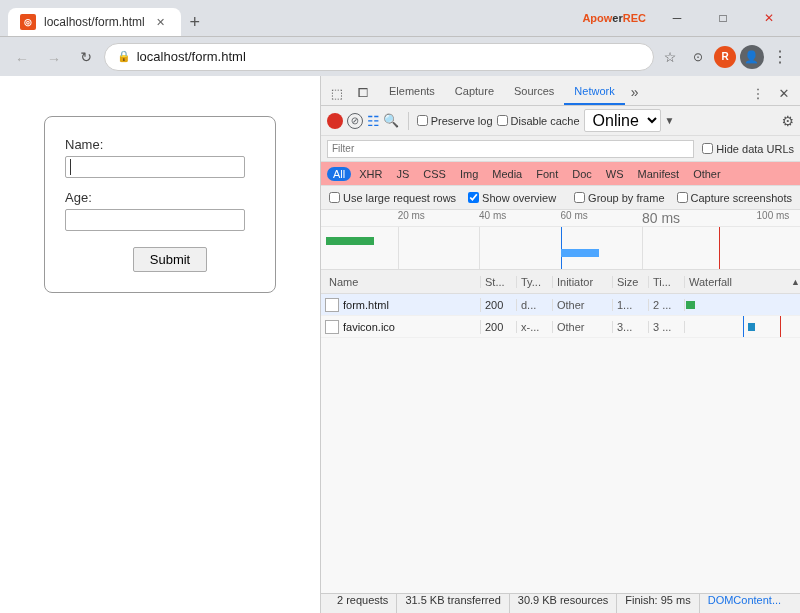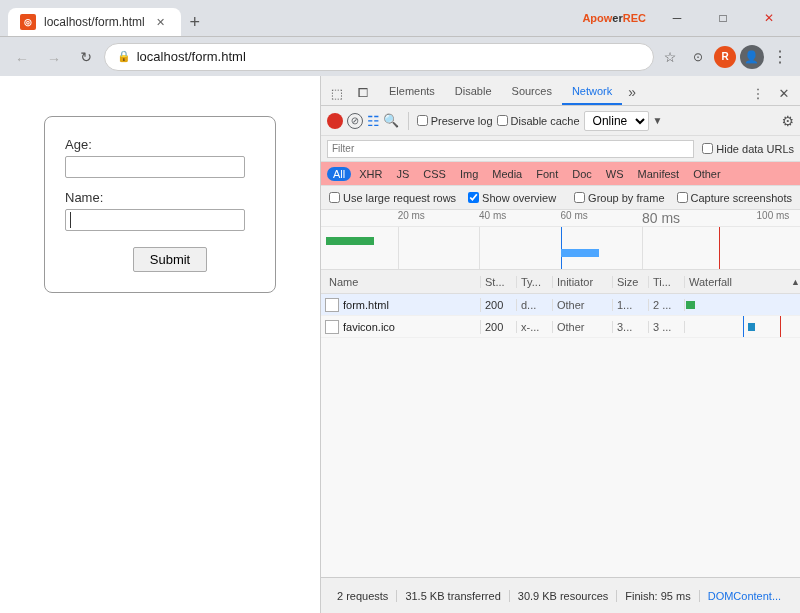--- a/index.html
+++ b/index.html
@@ -57,21 +57,21 @@
 
     
     .network-toolbar { height: 30px; background: #f0f0f0; border-bottom: 1px solid #ddd; display: flex; align-items: center; padding: 0 6px; gap: 4px; flex-shrink: 0; }
     .record-btn { width: 16px; height: 16px; border-radius: 50%; background: #d93025; cursor: pointer; flex-shrink: 0; }
     .clear-btn { width: 16px; height: 16px; border-radius: 50%; border: 1.5px solid #5f6368; cursor: pointer; flex-shrink: 0; display: flex; align-items: center; justify-content: center; font-size: 10px; color: #5f6368; }
     .filter-icon { color: #1a73e8; font-size: 14px; cursor: pointer; }
     .search-icon-sm { font-size: 13px; color: #555; cursor: pointer; }
     .toolbar-sep { width: 1px; height: 18px; background: #ccc; margin: 0 4px; }
     .checkbox-label { display: flex; align-items: center; gap: 3px; font-size: 11px; color: #333; cursor: pointer; }
     .checkbox-label input { width: 11px; height: 11px; cursor: pointer; }
-    .online-select { font-size: 12px; border: 1px solid #ccc; background: #fff; padding: 1px 4px; border-radius: 2px; cursor: pointer; }
+    .online-select { font-size: 16px; border: 1px solid #ccc; background: #fff; padding: 1px 4px; border-radius: 2px; cursor: pointer; }
     .throttle-arrow { font-size: 10px; color: #555; }
     .devtools-gear { font-size: 14px; color: #555; cursor: pointer; margin-left: auto; }
 
     
     .filter-bar { height: 26px; background: #f0f0f0; border-bottom: 1px solid #ddd; display: flex; align-items: center; padding: 0 6px; gap: 8px; flex-shrink: 0; }
     .filter-input { flex: 1; height: 18px; border: 1px solid #ccc; font-size: 10px; padding: 0 4px; background: #fff; }
     .hide-urls { display: flex; align-items: center; gap: 3px; font-size: 11px; color: #333; }
     .hide-urls input { width: 11px; height: 11px; }
 
     
@@ -105,21 +105,21 @@
     .row-name-cell { width: 160px; padding-left: 4px; flex-shrink: 0; display: flex; align-items: center; border-right: 1px solid #ddd; color: #1a1a1a; overflow: hidden; }
     .row-status { width: 36px; padding-left: 4px; flex-shrink: 0; border-right: 1px solid #ddd; color: #333; overflow: hidden; }
     .row-type { width: 36px; padding-left: 4px; flex-shrink: 0; border-right: 1px solid #ddd; color: #555; overflow: hidden; white-space: nowrap; text-overflow: ellipsis; }
     .row-initiator { width: 60px; padding-left: 4px; flex-shrink: 0; border-right: 1px solid #ddd; color: #555; overflow: hidden; white-space: nowrap; text-overflow: ellipsis; }
     .row-size { width: 36px; padding-left: 4px; flex-shrink: 0; border-right: 1px solid #ddd; color: #555; overflow: hidden; white-space: nowrap; text-overflow: ellipsis; }
     .row-time { width: 36px; padding-left: 4px; flex-shrink: 0; border-right: 1px solid #ddd; color: #555; overflow: hidden; white-space: nowrap; text-overflow: ellipsis; }
     .row-waterfall { flex: 1; position: relative; height: 100%; display: flex; align-items: center; }
     .timeline-lines { height: 60px; background: #f8f8f8; border-bottom: 1px solid #ddd; position: relative; flex-shrink: 0; }
 
     
-    .status-bar { height: 36px; background: #f0f0f0; border-top: 1px solid #ccc; display: flex; align-items: center; padding: 0 8px; font-size: 11px; color: #333; gap: 0; flex-shrink: 0; }
+    .status-bar { height: 20px; background: #f0f0f0; border-top: 1px solid #ccc; display: flex; padding: 0 8px; font-size: 11px; color: #333; gap: 0; flex-shrink: 0; }
     .status-item { padding: 0 8px; border-right: 1px solid #ccc; white-space: nowrap; }
     .status-item:last-child { border-right: none; color: #1a73e8; }
 
     
     .table-body::-webkit-scrollbar { width: 6px; }
     .table-body::-webkit-scrollbar-thumb { background: #ccc; border-radius: 3px; }
   </style>
 </head>
 <body>
 
@@ -159,42 +159,42 @@
       <div class="profile-icon">👤</div>
       <div class="menu-dots">⋮</div>
     </div>
   </div>
 
   <div class="content-area">
 
     <div class="page-content">
       <div class="form-box">
         <div class="form-group">
-          <label class="form-label">Age:</label>
-          <div class="form-input"></div>
-        </div>
-        <div class="form-group">
           <label class="form-label">Name:</label>
           <div class="form-input">
             <span class="cursor-text"></span>
           </div>
+        </div>
+        <div class="form-group">
+          <label class="form-label">Age:</label>
+          <div class="form-input"></div>
         </div>
         <div style="text-align: center;">
           <button class="submit-btn">Submit</button>
         </div>
       </div>
     </div>
 
     <div class="devtools">
 
       <div class="devtools-tabs">
         <div class="devtools-action" style="margin-right:2px;">⬚</div>
         <div class="devtools-action" style="margin-right:4px;">⧠</div>
         <div class="devtools-tab">Elements</div>
-        <div class="devtools-tab">Disable</div>
+        <div class="devtools-tab">Capture</div>
         <div class="devtools-tab">Sources</div>
         <div class="devtools-tab active">Network</div>
         <div class="devtools-tab-more">»</div>
         <div class="devtools-actions">
           <div class="devtools-action">⋮</div>
           <div class="devtools-action">✕</div>
         </div>
       </div>
 
       <div class="network-toolbar">

